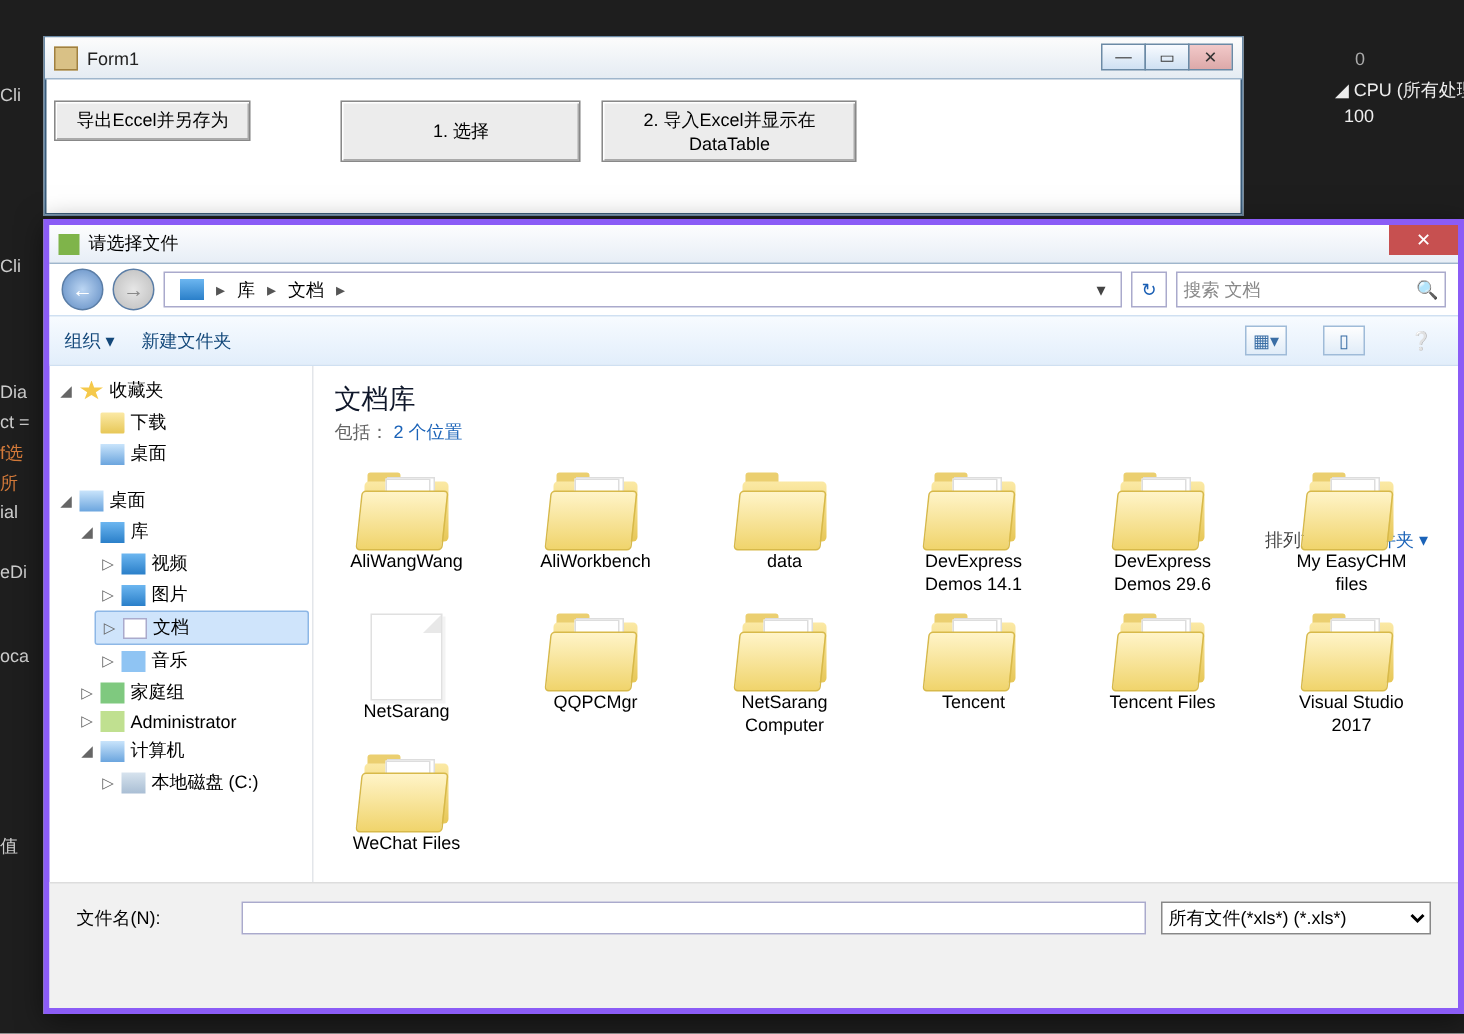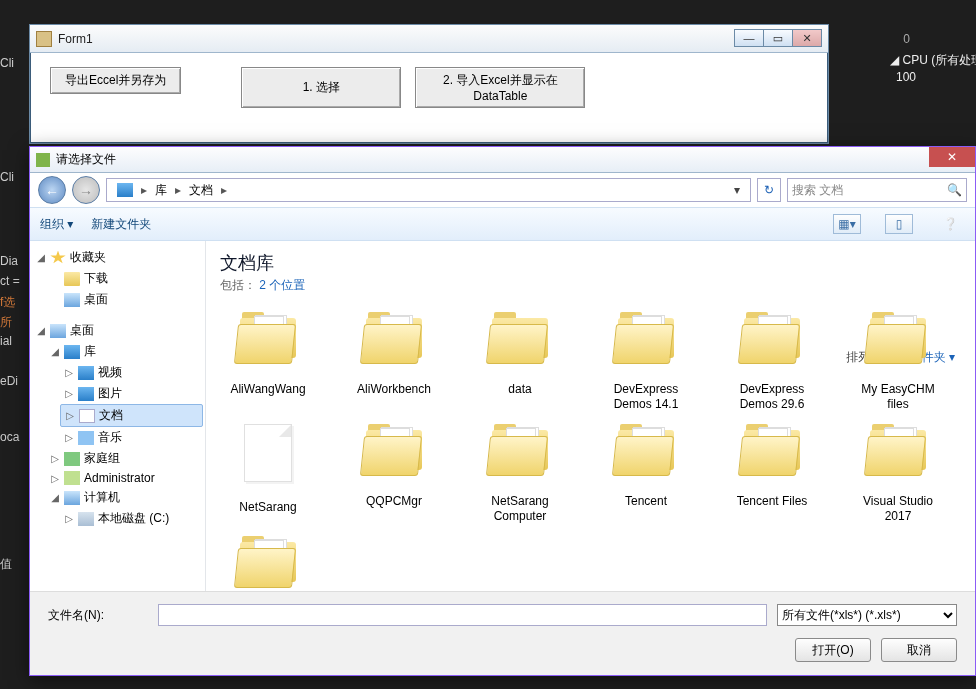--- a/index.html
+++ b/index.html
@@ -17,26 +17,26 @@
 
 
 .win { position:absolute; background:#fff; border:1px solid #6b8aa6; box-shadow:0 0 0 1px #3b5c7a inset; }
 .form1 { left:29px; top:24px; width:800px; height:120px; }
 .titlebar { height:28px; background:linear-gradient(#fcfcfc,#e5ecf3); border-bottom:1px solid #9fb6cc; display:flex; align-items:center; padding:0 6px; position:relative; }
 .titlebar .app-icon { width:16px; height:16px; background:#d9c186; border:1px solid #a08040; margin-right:6px; display:inline-block; }
 .titlebar .title { color:#222; }
 .titlebar .controls { position:absolute; right:6px; top:4px; display:flex; }
 .tbbtn { width:30px; height:18px; background:linear-gradient(#f8fbff,#cfe0f2); border:1px solid #6b8aa6; margin-left:-1px; display:flex; align-items:center; justify-content:center; color:#333; font-size:11px; }
 .tbbtn.close { background:linear-gradient(#f2c9c9,#dca9a9); }
-.form1 .body { padding:14px 20px; display:flex; gap:24px; align-items:flex-start; }
+.form1 .body { padding:14px 6px; display:flex; gap:24px; align-items:flex-start; }
 .btn3d { padding:4px 14px; background:#ececec; border:1px solid #888; box-shadow:inset 1px 1px #fff, inset -1px -1px #aaa; cursor:pointer; }
 .form1 .col2 { display:flex; flex-direction:row; gap:14px; margin-left:36px; }
 
 
-.dlg { position:absolute; left:29px; top:146px; width:947px; height:530px; background:#fff; border:1px solid #8b5cf6; box-shadow:0 4px 18px rgba(0,0,0,.5); }
+.dlg { position:absolute; left:29px; top:146px; width:947px; height:530px; background:#fff; border:4px solid #8b5cf6; box-shadow:0 4px 18px rgba(0,0,0,.5); }
 .dlg .dlg-title { height:26px; background:linear-gradient(#fdfdfe,#e7eef6); border-bottom:1px solid #9fb6cc; display:flex; align-items:center; padding:0 6px; position:relative; }
 .dlg .dlg-title .icon { width:14px; height:14px; background:#7fb44a; margin-right:6px; display:inline-block; }
 .dlg .dlg-title .close { position:absolute; right:0; top:0; width:46px; height:20px; background:#c75050; color:#fff; display:flex; align-items:center; justify-content:center; }
 
 .addrbar { height:34px; display:flex; align-items:center; padding:4px 8px; gap:6px; background:#fff; }
 .navbtn { width:28px; height:28px; border-radius:14px; background:radial-gradient(#bcd6f3,#5e8ac2); border:1px solid #5a7da6; display:flex; align-items:center; justify-content:center; color:#fff; font-size:14px; }
 .navbtn.fwd { background:radial-gradient(#e6e6e6,#bcbcbc); color:#888; }
 .crumb-bar { flex:1; height:24px; border:1px solid #aac; background:#fff; display:flex; align-items:center; padding:0 4px; }
 .crumb-bar .seg { padding:0 6px; cursor:pointer; display:flex; align-items:center; }
 .crumb-bar .chev { color:#555; padding:0 2px; }
@@ -75,21 +75,21 @@
 .sort a { color:#1b63b8; text-decoration:none; }
 .grid { display:flex; flex-wrap:wrap; gap:12px 30px; margin-top:18px; }
 .item { width:96px; display:flex; flex-direction:column; align-items:center; text-align:center; cursor:pointer; }
 .folder-ico { width:64px; height:52px; position:relative; }
 .folder-ico .back { position:absolute; left:4px; top:6px; width:56px; height:40px; background:linear-gradient(#fbe9a5,#e7c757); border-radius:3px; }
 .folder-ico .tab { position:absolute; left:6px; top:0; width:22px; height:10px; background:#ebcf70; border-radius:2px 2px 0 0; }
 .folder-ico .front { position:absolute; left:0; top:12px; width:58px; height:40px; background:linear-gradient(#fff4c8,#f0d46c); border-radius:3px; transform:skewX(-6deg); border:1px solid #d7b94a; }
 .folder-ico .papers { position:absolute; left:18px; top:4px; width:30px; height:38px; background:#fff; border:1px solid #ddd; box-shadow:2px 0 #fff,2px 0 0 1px #ddd; }
 .paper-ico { width:48px; height:58px; background:#fff; border:1px solid #e0e0e0; position:relative; box-shadow:2px 2px #f3f3f3; }
 .paper-ico:before { content:""; position:absolute; right:0; top:0; border-width:0 0 12px 12px; border-style:solid; border-color:transparent transparent #e8e8e8 transparent; }
-.item .lbl { margin-top:18px; word-break:break-word; line-height:1.25; }
+.item .lbl { margin-top:0; word-break:break-word; line-height:1.25; }
 
 .foot { position:absolute; left:0; right:0; bottom:0; height:84px; background:#f1f1f1; border-top:1px solid #ddd; padding:12px 18px; display:flex; flex-direction:column; gap:12px; }
 .foot .row1 { display:flex; align-items:center; gap:10px; }
 .foot .fnlbl { width:100px; text-align:left; }
 .foot input.fn { flex:1; height:22px; border:1px solid #aac; padding:0 4px; }
 .foot select.ftype { width:180px; height:22px; border:1px solid #888; background:#fff; }
 .foot .row2 { display:flex; justify-content:flex-end; gap:10px; }
 .dlgbtn { width:76px; height:24px; background:linear-gradient(#fefefe,#e4e4e4); border:1px solid #8a8a8a; border-radius:3px; cursor:pointer; }
 
 .watermark { position:absolute; right:12px; bottom:6px; color:rgba(160,160,160,.45); font-size:13px; }
@@ -375,20 +375,16 @@
   </div>
 
   <div class="foot">
     <div class="row1">
       <span class="fnlbl">文件名(N):</span>
       <input class="fn" value="" style="">
       <select class="ftype">
         <option>所有文件(*xls*) (*.xls*)</option>
       </select>
     </div>
-    <div class="row2">
-      <button class="dlgbtn">打开(O)</button>
-      <button class="dlgbtn">取消</button>
-    </div>
   </div>
 </div>
 
 <div class="watermark"></div>
 
 </body></html>

